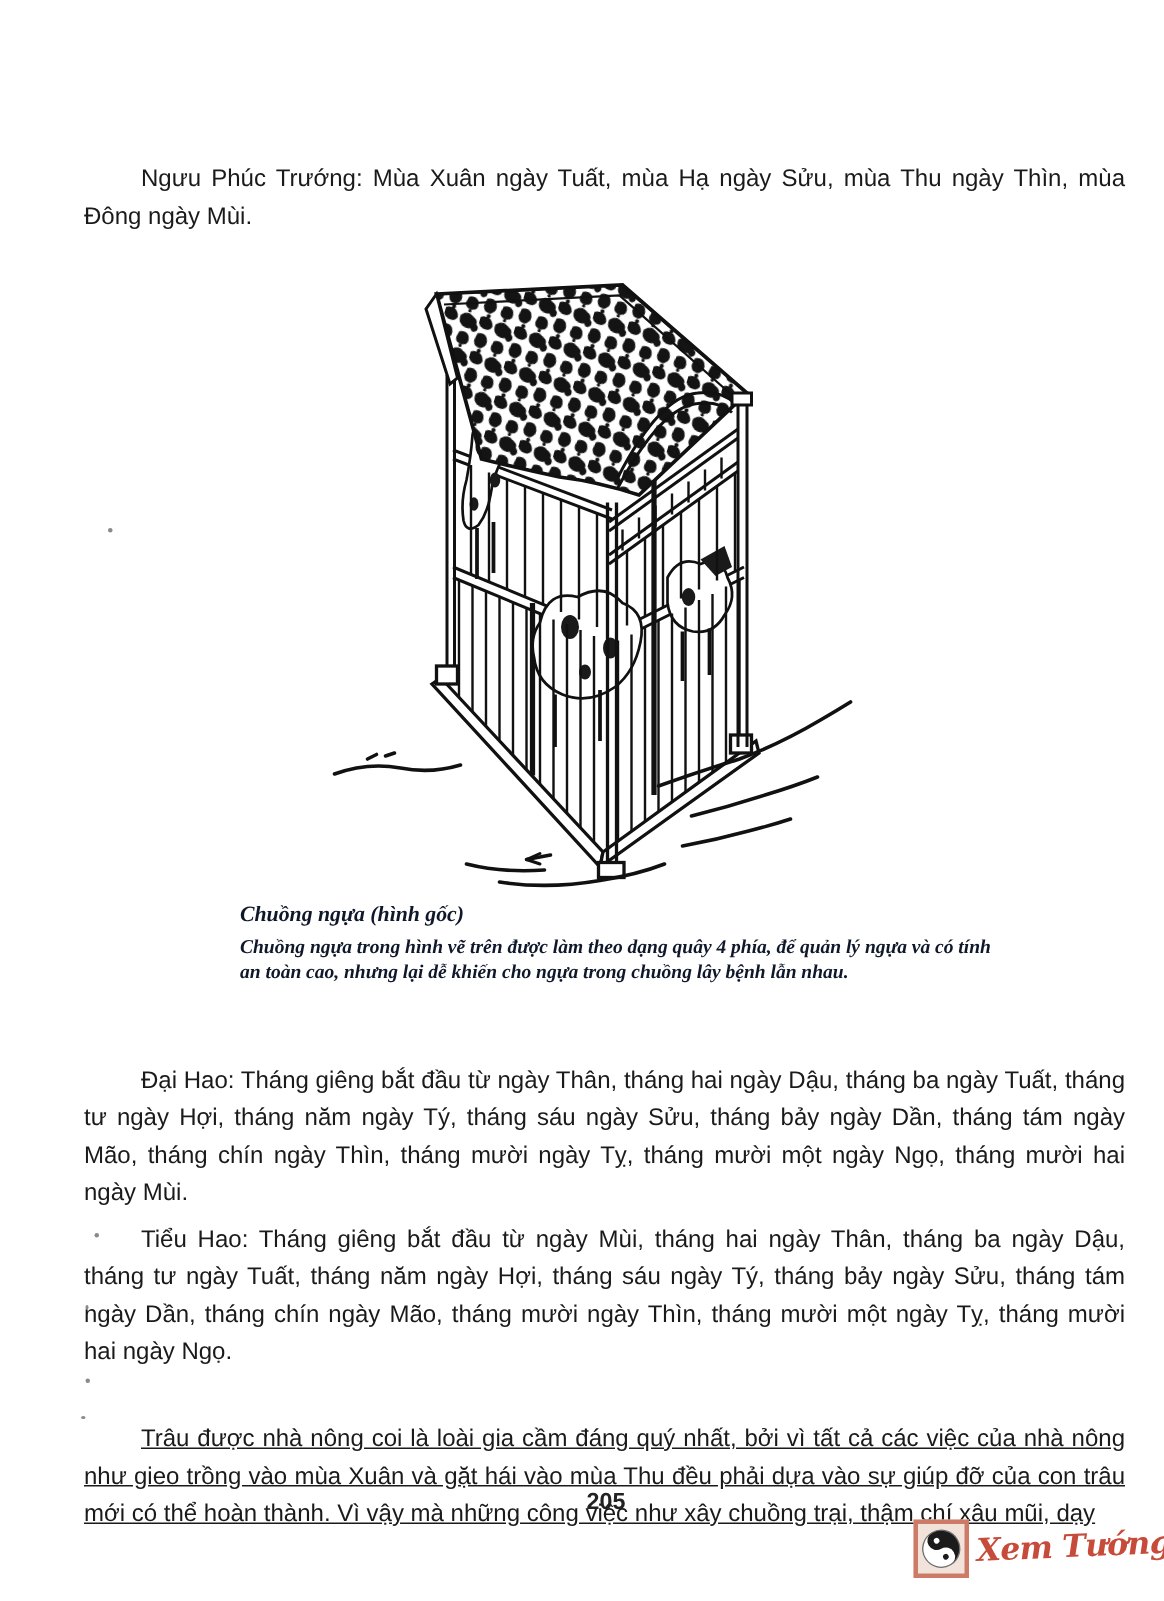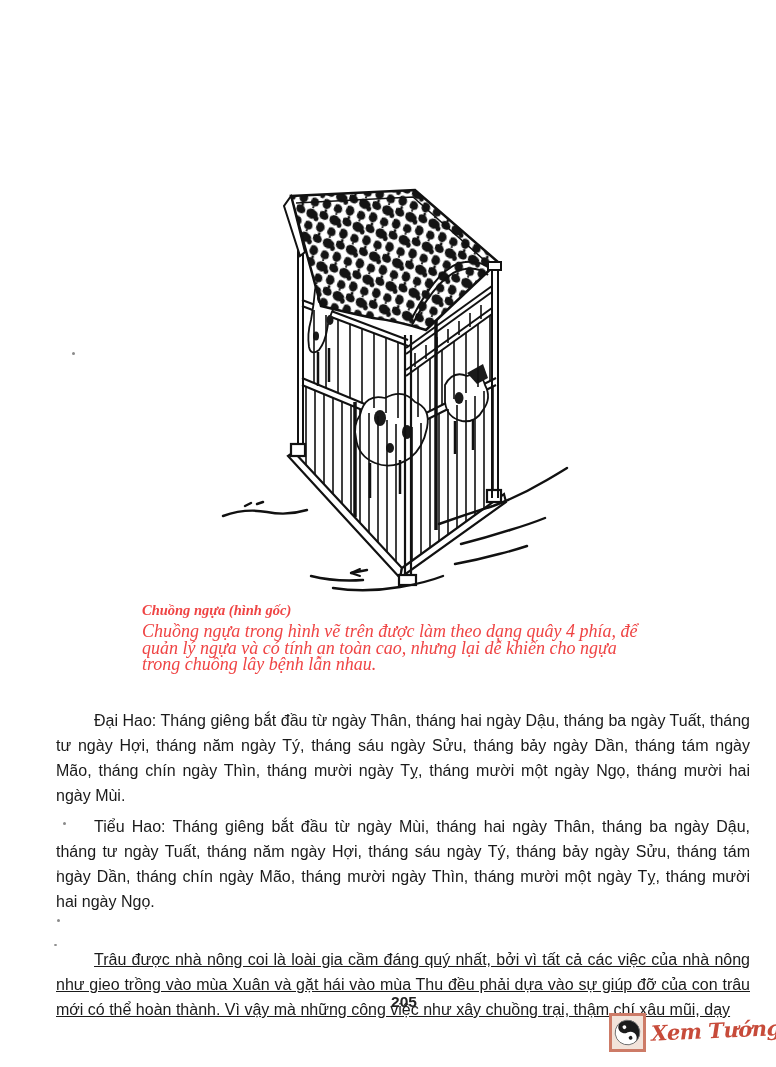--- a/index.html
+++ b/index.html
@@ -21,27 +21,27 @@
     letter-spacing:0px;
     color:#1a1a1a;
   }
   .p1{top:26px;}
   .p2{top:107px;}
   .p3{top:708px;}
   .p4{top:814px;}
   .p5{top:947px;text-decoration:underline;}
   .figure-wrap{position:absolute;left:215px;top:180px;width:360px;height:420px;}
   .caption{
-    position:absolute;left:142px;width:505px;
+    position:absolute;left:160px;width:505px;
     font-family:"Liberation Serif",serif;
     font-style:italic;
-    color:#ef4444;
+    color:#0f172a;
   }
   .caption-title{top:602px;font-size:14.5px;font-weight:bold;}
-  .caption-desc{top:623px;font-size:18px;line-height:16.5px;}
+  .caption-desc{top:623px;font-size:13px;line-height:16.5px;font-weight:bold;}
   .page-number{
     position:absolute;top:993px;left:16px;width:776px;
     text-align:center;font-size:15.5px;font-weight:bold;color:#222;
     margin:0;
   }
   .watermark{position:absolute;left:609px;top:1012px;width:165px;height:48px;}
   .wm-box{
     position:absolute;left:0;top:1px;width:31px;height:33px;
     background:#f2e3da;
     border:3px solid #cd7b67;
@@ -56,20 +56,21 @@
     transform:rotate(-2.5deg);
     white-space:nowrap;
   }
   .speck{position:absolute;background:#8a8a8a;border-radius:50%;}
 </style>
 </head>
 <body>
 
 <div class="page">
 
+  <p class="body-par p2">Ngưu Phúc Trướng: Mùa Xuân ngày Tuất, mùa Hạ ngày Sửu, mùa Thu ngày Thìn, mùa Đông ngày Mùi.</p>
 
   <div class="figure-wrap">
     <svg width="360" height="420" viewBox="0 0 360 420">
       <defs>
         <pattern id="thatch" width="24" height="24" patternUnits="userSpaceOnUse" patternTransform="rotate(16)">
           <rect width="24" height="24" fill="#ffffff"></rect>
           <path d="M1,3 Q5,-1 9,2 Q14,4 12,8 Q9,12 4,10 Q0,8 1,3 Z" fill="#141414"></path>
           <path d="M14,1 Q19,-2 22,2 Q25,6 21,8 Q16,9 14,5 Z" fill="#141414"></path>
           <path d="M3,14 Q8,12 10,16 Q12,21 7,22 Q2,22 2,18 Z" fill="#141414"></path>
           <path d="M15,12 Q20,10 22,14 Q24,18 20,21 Q15,22 14,17 Z" fill="#141414"></path>

